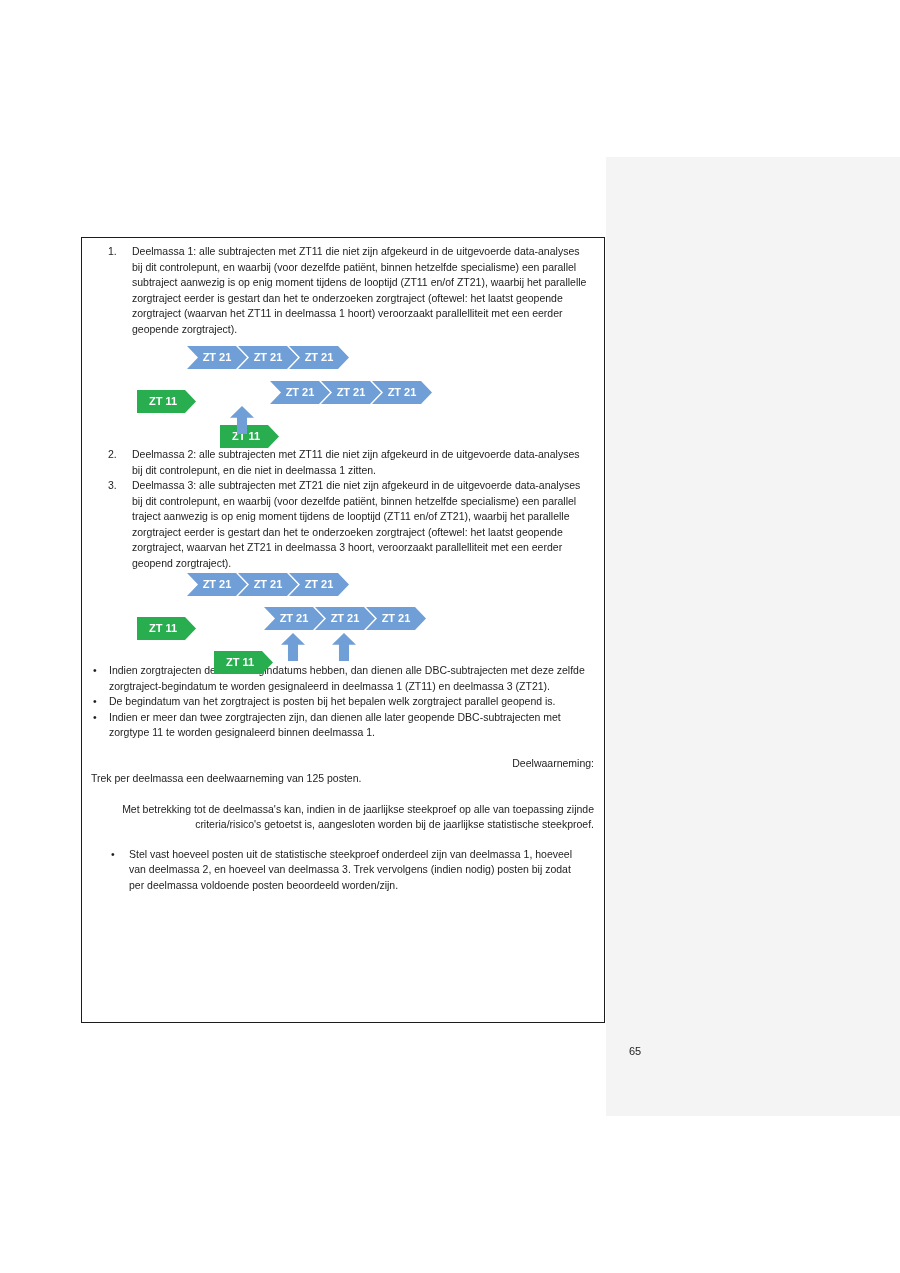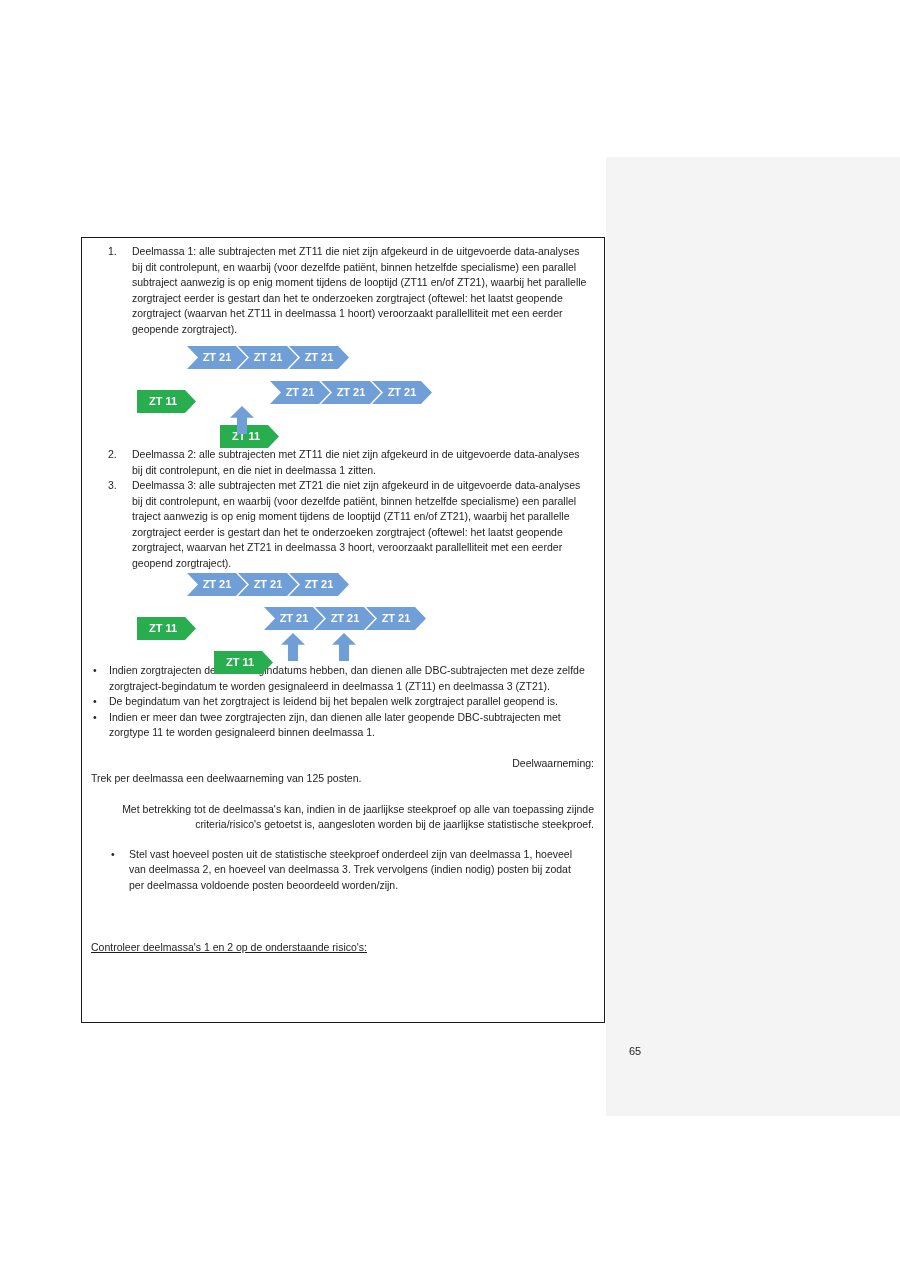--- a/index.html
+++ b/index.html
@@ -147,36 +147,35 @@
         <div class="up-arrow" style="margin-left:27px"></div>
       </div>
     </div>
 
     <div class="bullet-row">
       <span class="b">•</span>
       <span class="btext">Indien zorgtrajecten dezelfde begindatums hebben, dan dienen alle DBC-subtrajecten met deze zelfde zorgtraject-begindatum te worden gesignaleerd in deelmassa 1 (ZT11) en deelmassa 3 (ZT21).</span>
     </div>
     <div class="bullet-row">
       <span class="b">•</span>
-      <span class="btext">De begindatum van het zorgtraject is leidend bij het bepalen welk zorgtraject parallel geopend is.</span>
+      <span class="btext">De begindatum van het zorgtraject is posten bij het bepalen welk zorgtraject parallel geopend is.</span>
     </div>
     <div class="bullet-row">
       <span class="b">•</span>
       <span class="btext">Indien er meer dan twee zorgtrajecten zijn, dan dienen alle later geopende DBC-subtrajecten met zorgtype 11 te worden gesignaleerd binnen deelmassa 1.</span>
     </div>
 
     <div class="mt-s">Deelwaarneming:</div>
     <div>Trek per deelmassa een deelwaarneming van 125 posten.</div>
 
     <div class="mt-s">Met betrekking tot de deelmassa's kan, indien in de jaarlijkse steekproef op alle van toepassing zijnde criteria/risico's getoetst is, aangesloten worden bij de jaarlijkse statistische steekproef.</div>
 
     <div class="bullet-row indented mt-m">
       <span class="b">•</span>
       <span class="btext" style="padding-right:14px">Stel vast hoeveel posten uit de statistische steekproef onderdeel zijn van deelmassa 1, hoeveel van deelmassa 2, en hoeveel van deelmassa 3. Trek vervolgens (indien nodig) posten bij zodat per deelmassa voldoende posten beoordeeld worden/zijn.</span>
     </div>
 
-    <div class="footer-heading">Controleer deelmassa's 1 en 2 op de onderstaande risico's:</div>
 
   </div>
 
   <div class="page-number">65</div>
 
 </div>
 
 </body></html>

